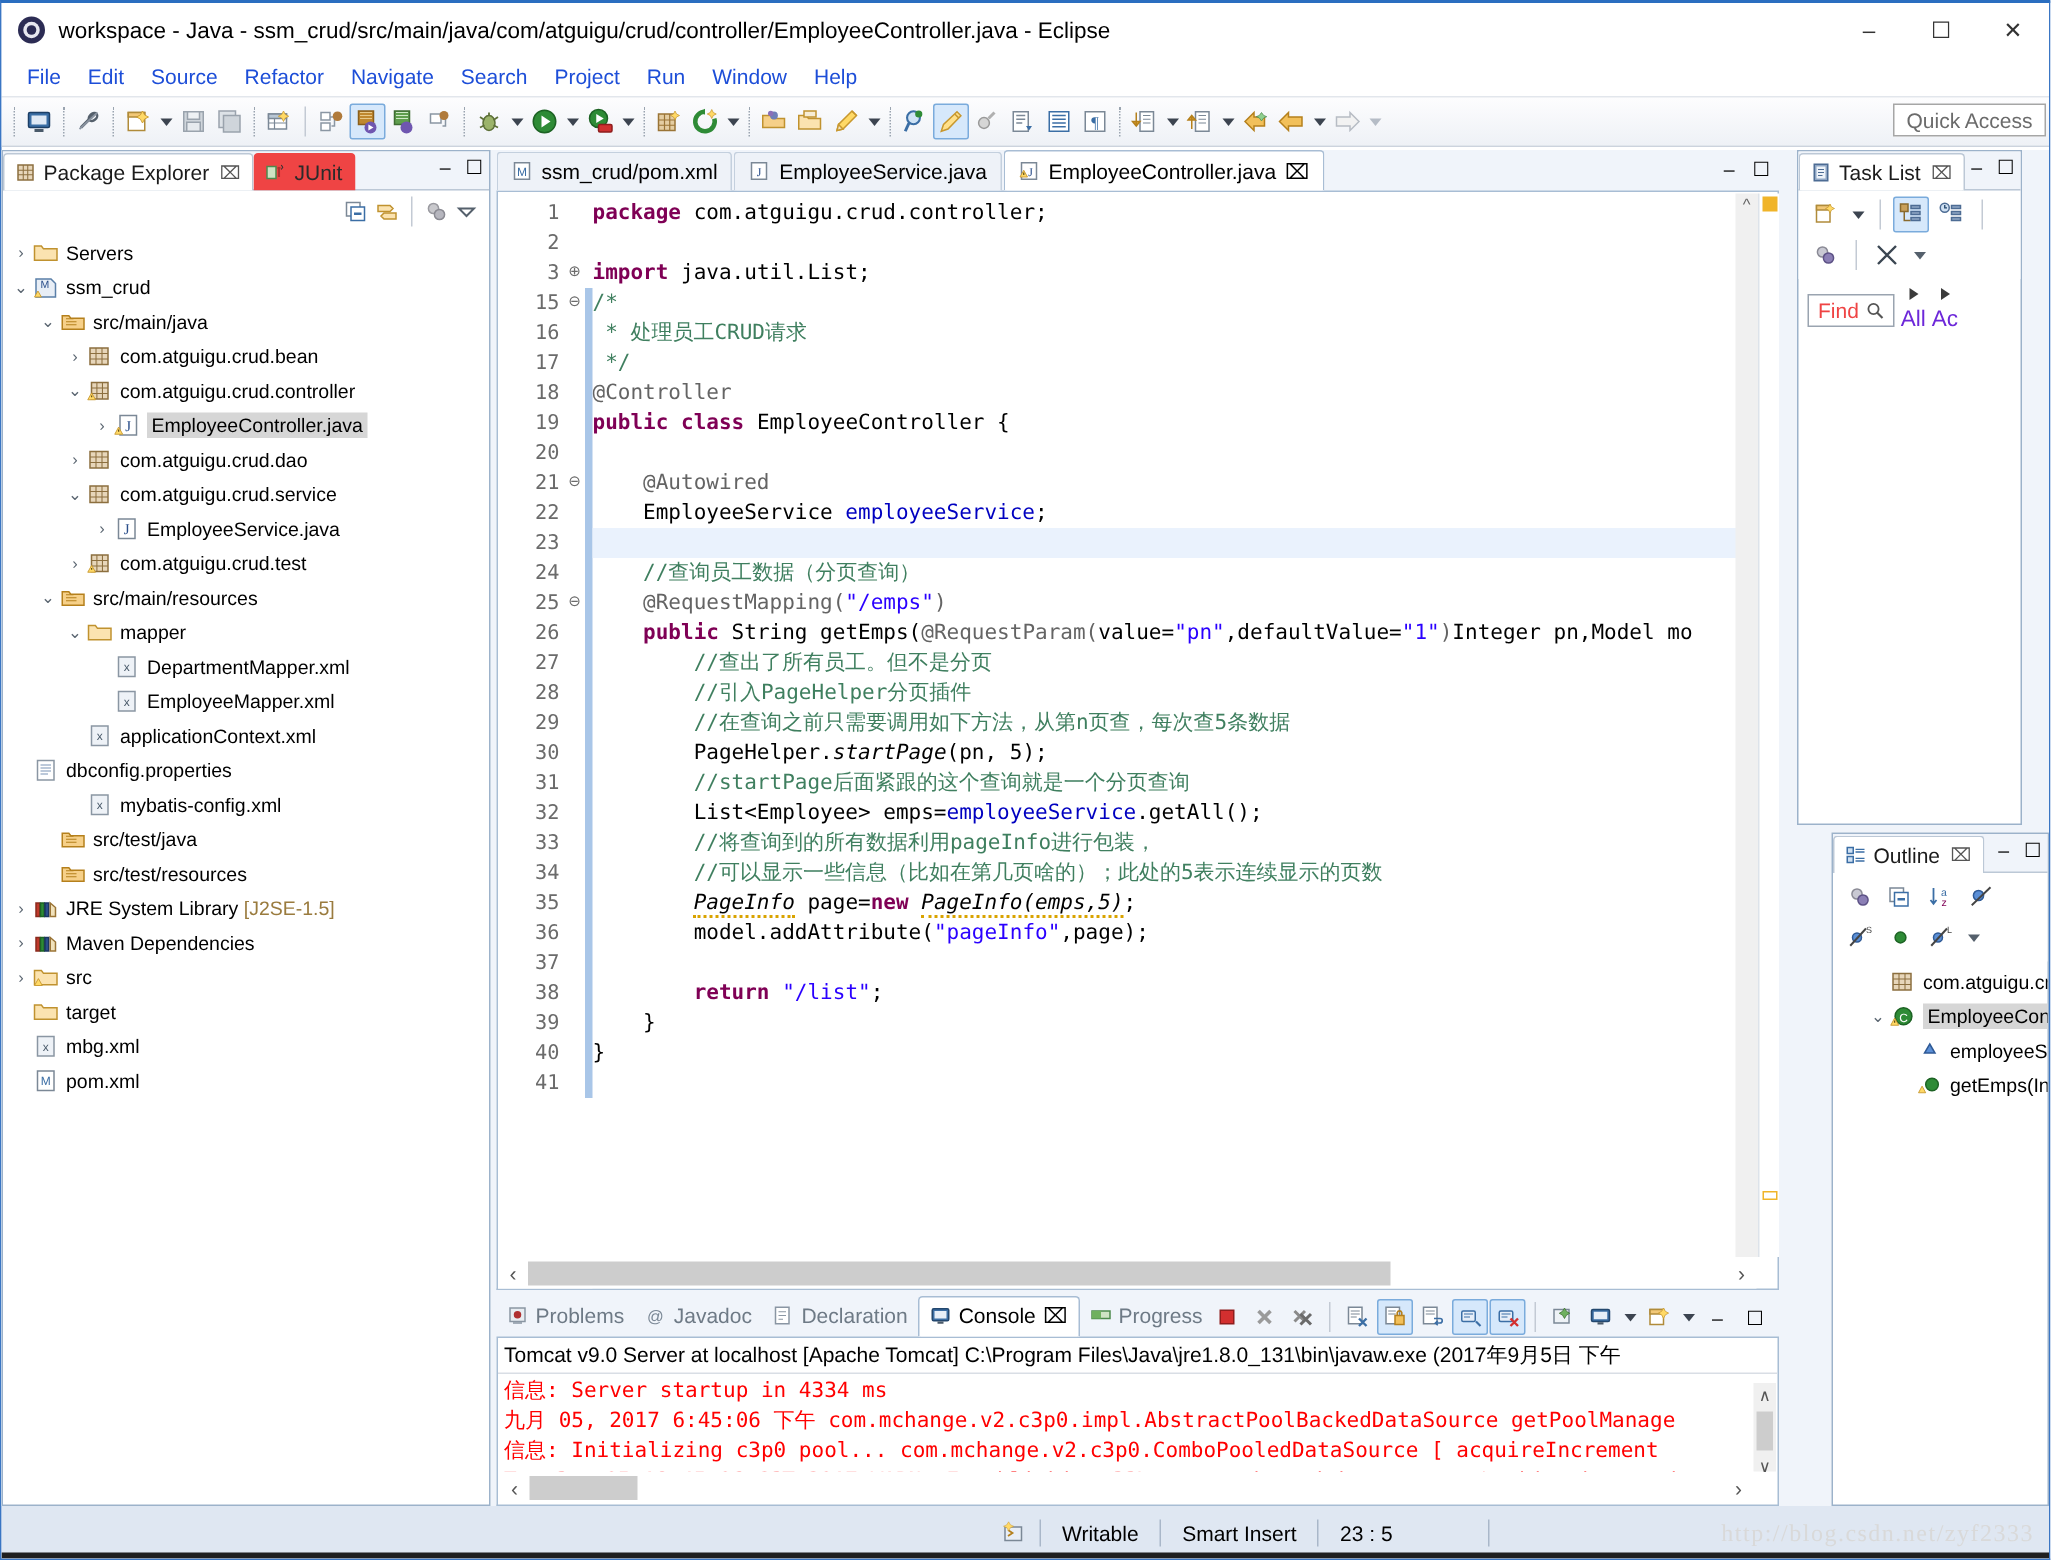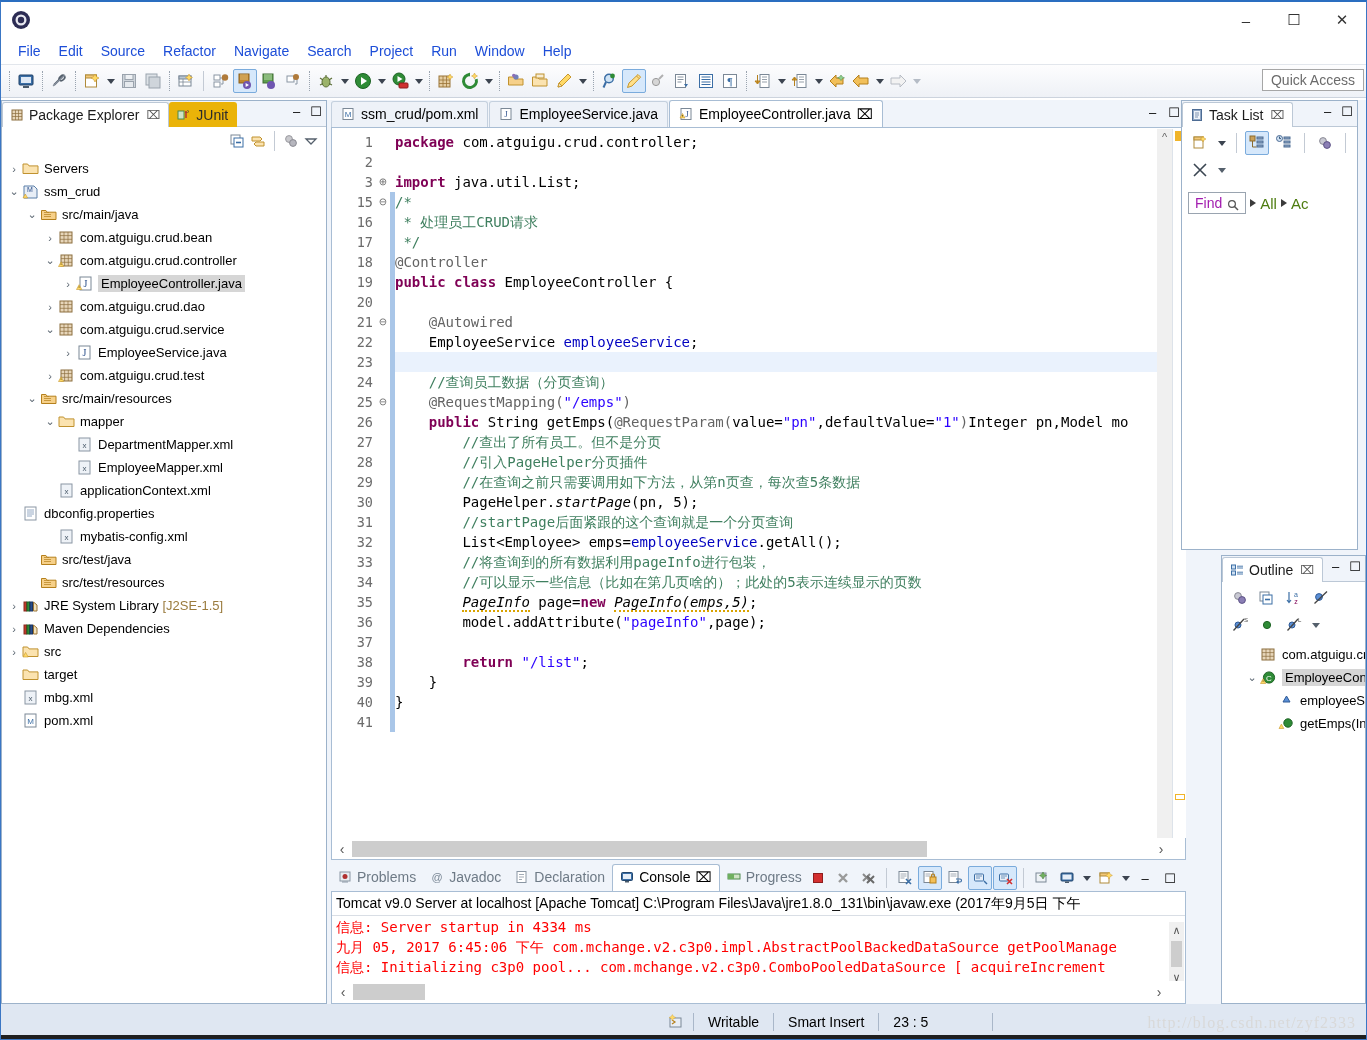--- a/index.html
+++ b/index.html
@@ -116,21 +116,21 @@
     padding: 3px 8px 4px 7px; font-size: 14px; color: #1b1b1b;
     background: #ffffff;
     border-top: 1px solid #bcc8d6;
     border-left: 1px solid #bcc8d6;
     border-right: 1px solid #bcc8d6;
     border-top-left-radius: 3px; border-top-right-radius: 3px;
     position: relative; top: 1px; white-space: nowrap;
     height: 25px;
   }
   .view-tab.inactive {
-    background: #eab308; border-color: transparent; color: #2b2b2b;
+    background: #ef4444; border-color: transparent; color: #2b2b2b;
   }
   .view-tab .closex { font-size: 12px; color: #555; margin-left: 2px; }
   .view-ctl {
     position: absolute; right: 4px; top: 3px;
     display: flex; gap: 10px; align-items: center;
   }
   .view-toolbar {
     height: 28px; display: flex; align-items: center;
     justify-content: flex-end; gap: 2px; padding: 0 6px;
     background: #ffffff;
@@ -263,36 +263,36 @@
   .con-vscroll {
     position: absolute; right: 1px; top: 30px; bottom: 22px; width: 15px;
     background: #f0f0f0;
   }
   .con-hscroll {
     position: absolute; left: 1px; right: 16px; bottom: 1px; height: 21px;
     background: #fff; display: flex; align-items: center;
   }
 
   
-  #task-list { right: 8px; top: 0; width: 177px; height: 450px; }
+  #task-list { right: 18px; top: 0; width: 150px; height: 450px; }
   #outline-view { right: 0; top: 455px; width: 145px; bottom: 0; }
   .tl-toolbar {
     display: flex; flex-wrap: wrap; align-items: center;
     gap: 3px; padding: 4px 6px; background: #fff;
   }
   .tl-find {
     display: flex; align-items: center; gap: 4px;
     margin: 6px 0 0 6px;
   }
   .find-box {
     border: 1px solid #9aa4b0; background: #fff;
-    padding: 2px 6px; font-size: 14px; color: #a21caf;
-    display: flex; align-items: flex-end; gap: 5px;
-  }
-  .tl-scope { display: flex; align-items: center; gap: 4px; font-size: 15px; color: #4d7c0f; }
+    padding: 2px 6px; font-size: 14px; color: #ef4444;
+    display: flex; align-items: center; gap: 5px;
+  }
+  .tl-scope { display: flex; align-items: center; gap: 4px; font-size: 15px; color: #6d28d9; flex-direction: column; }
   .tl-scope .tri { width:0;height:0;border-top:4px solid transparent;border-bottom:4px solid transparent;border-left:6px solid #3b3b3b; }
 
   
   .statusbar {
     position: absolute; left: 0; right: 0; bottom: 0; height: 35px;
     background: #dfe7f2; display: flex; align-items: center;
     font-size: 14px; color: #000; padding-left: 6px;
   }
   .sb-cell { padding: 0 14px; white-space: nowrap; }
   .sb-div { width: 1px; height: 18px; background: #a9b7c9; }
@@ -315,20 +315,21 @@
 <div id="app">
 
   <div class="titlebar">
     <span class="title-icon">
       <svg width="20" height="20" viewBox="0 0 20 20">
         <circle cx="10" cy="10" r="9" fill="#2c2c54"></circle>
         <circle cx="10" cy="10" r="5.5" fill="#e8e8f0"></circle>
         <circle cx="10" cy="10" r="3.2" fill="#2c2c54"></circle>
       </svg>
     </span>
+    <span class="title-text">workspace - Java - ssm_crud/src/main/java/com/atguigu/crud/controller/EmployeeController.java - Eclipse</span>
     <div class="win-controls">
       <div class="win-btn">–</div>
       <div class="win-btn">☐</div>
       <div class="win-btn">✕</div>
     </div>
   </div>
 
   <div class="menubar">
     <div class="menu-item">File</div>
     <div class="menu-item">Edit</div>

